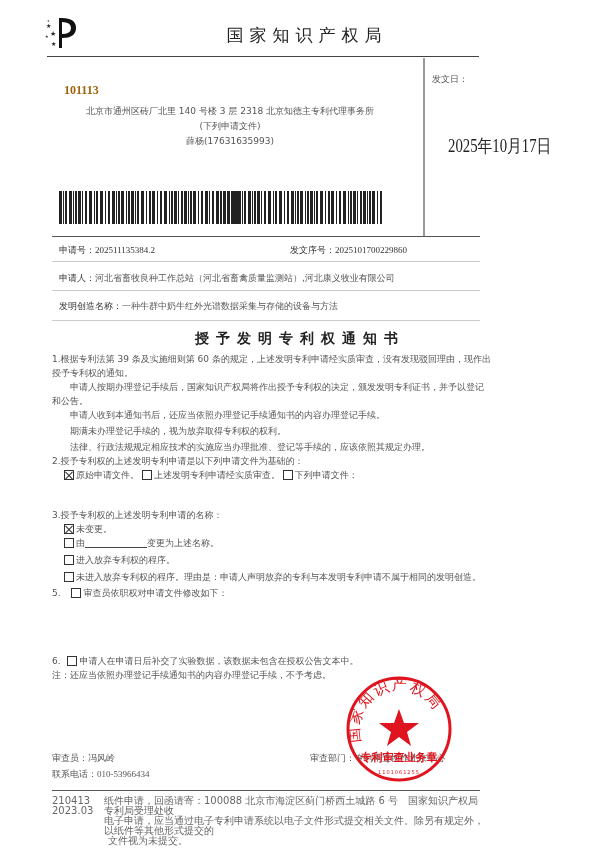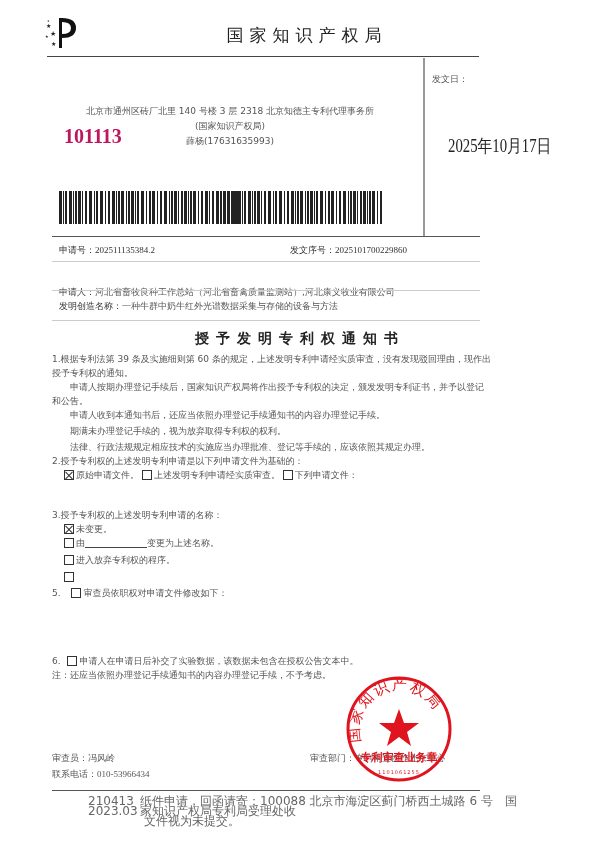--- a/index.html
+++ b/index.html
@@ -5,21 +5,21 @@
     html, body { margin: 0; padding: 0; }
     body {
       width: 600px; height: 848px; background: #ffffff; position: relative; overflow: hidden;
       font-family: "DejaVu Sans", "Liberation Sans", sans-serif; color: #333;
     }
     .abs { position: absolute; }
     .logo { left: 44px; top: 14px; width: 40px; height: 36px; }
     .agency { left: 0; width: 600px; top: 24px; text-align: center; font-size: 17px; letter-spacing: 6px; color: #222; padding-left: 14px; box-sizing: border-box; }
     .rule-top { left: 47px; top: 56px; width: 432px; height: 1px; background: #444; }
     .vline { left: 423px; top: 58px; width: 2px; height: 178px; background: #999; }
-    .zip { left: 64px; top: 83px; font-family: "Liberation Serif", serif; font-weight: bold; font-size: 20px; color: #be185d; margin-top: 42px; }
+    .zip { left: 64px; top: 83px; font-family: "Liberation Serif", serif; font-weight: bold; font-size: 12px; color: #a16207; }
     .addr { left: 60px; top: 104px; width: 340px; text-align: center; font-size: 9px; color: #555; line-height: 15px; }
     .fwr-label { left: 432px; top: 73px; font-size: 9px; color: #555; }
     .fwr-date { left: 448px; top: 134px; font-family: "Liberation Serif", serif; font-size: 18px; color: #222; transform: scaleX(0.82); transform-origin: left; letter-spacing: 0px; }
     .barcode { top: 191px; height: 33px; display: flex; }
     .barcode span { display: block; background: #222; height: 100%; }
     .rule-mid { left: 52px; top: 236px; width: 428px; height: 1px; background: #555; }
     .row-label { font-size: 9px; color: #333; }
     .num { font-family: "Liberation Serif", serif; font-size: 9px; }
     .thin-rule { left: 52px; width: 428px; height: 1px; background: #ccc; }
     .title { left: 0; width: 600px; top: 330px; text-align: center; font-size: 14px; letter-spacing: 7px; color: #222; font-weight: bold; }
@@ -27,42 +27,42 @@
     .indent { text-indent: 18px; }
     .cb { display: inline-block; width: 10px; height: 10px; border: 1px solid #333; vertical-align: -2px; margin-right: 2px; position: relative; box-sizing: border-box; background: #fff; }
     .cb.checked::before, .cb.checked::after {
       content: ""; position: absolute; left: -1px; top: 3.5px; width: 10px; height: 1px; background: #333;
     }
     .cb.checked::before { transform: rotate(45deg); }
     .cb.checked::after { transform: rotate(-45deg); }
     .blank { display: inline-block; border-bottom: 1px solid #444; height: 10px; vertical-align: -2px; }
     .stamp { left: 345px; top: 675px; width: 108px; height: 108px; }
     .rule-bottom { left: 52px; top: 790px; width: 428px; height: 1px; background: #555; }
-    .foot { font-size: 12px; color: #666; line-height: 10px; margin-left: 36px; }
+    .foot { font-size: 10px; color: #666; line-height: 10px; }
   </style>
 </head>
 <body>
 
 <svg class="abs logo" viewBox="0 0 40 36">
   <text x="2" y="14" font-size="6" fill="#222">★</text>
   <text x="6" y="22" font-size="7" fill="#222">★</text>
   <text x="1" y="24" font-size="4" fill="#222">★</text>
   <text x="7" y="32" font-size="6" fill="#222">★</text>
   <text x="3" y="8" font-size="3" fill="#222">★</text>
   <path d="M15 4 L18 4 L18 34 L15 34 Z" fill="#111"></path>
   <path d="M18 4 Q32 4 32 14 Q32 24 18 24 L18 20 Q27 20 27 14 Q27 8 18 8 Z" fill="#111"></path>
 </svg>
 <div class="abs agency">国家知识产权局</div>
 <div class="abs rule-top"></div>
 <div class="abs vline"></div>
 
 <div class="abs zip">101113</div>
 <div class="abs addr">
   <div>北京市通州区砖厂北里 140 号楼 3 层 2318 北京知德主专利代理事务所</div>
-  <div>(国家知识产权局)</div>
+  <div>(下列申请文件)</div>
   <div>薛杨(17631635993)</div>
 </div>
 
 <div class="abs fwr-label">发文日：</div>
 <div class="abs fwr-date">2025年10月17日</div>
 
 <div class="abs barcode" style="left:59px;" id="bc1">
     <span style="width: 3px; margin-right: 1px;"></span>
     <span style="width: 1px; margin-right: 1px;"></span>
     <span style="width: 2px; margin-right: 2px;"></span>
@@ -169,21 +169,21 @@
 
 <div class="abs rule-mid"></div>
 
 <div class="abs row-label" style="left:59px; top:244px;">
   <span>申请号：</span><span class="num">202511135384.2</span>
 </div>
 <div class="abs row-label" style="left:290px; top:244px;">
   <span>发文序号：</span><span class="num">2025101700229860</span>
 </div>
 <div class="abs thin-rule" style="top:261px;"></div>
-<div class="abs row-label" style="left:59px; top:286px; color:#555;text-align:right;">
+<div class="abs row-label" style="left:59px; top:272px; color:#555;text-align:right;">
   <span style="color:#333">申请人：</span><span>河北省畜牧良种工作总站（河北省畜禽质量监测站）,河北康义牧业有限公司</span>
 </div>
 <div class="abs thin-rule" style="top:290px;"></div>
 <div class="abs row-label" style="left:59px; top:300px; color:#555;">
   <span style="color:#333">发明创造名称：</span><span>一种牛群中奶牛红外光谱数据采集与存储的设备与方法</span>
 </div>
 <div class="abs thin-rule" style="top:320px;"></div>
 
 <div class="abs title">授予发明专利权通知书</div>
 
@@ -206,21 +206,21 @@
   <div style="padding-left:12px;">
     <span class="cb checked"></span><span>未变更。</span>
   </div>
   <div style="padding-left:12px;">
     <span class="cb"></span><span>由</span><span class="blank" style="width:62px;"></span><span>变更为上述名称。</span>
   </div>
   <div style="padding-left:12px; margin-top:3px;">
     <span class="cb"></span><span>进入放弃专利权的程序。</span>
   </div>
   <div style="padding-left:12px; margin-top:3px;">
-    <span class="cb"></span>
+    <span class="cb"></span><span>未进入放弃专利权的程序。理由是：申请人声明放弃的专利与本发明专利申请不属于相同的发明创造。</span>
   </div>
   <div style="margin-top:2px;">
     <span>5.</span>
     <span class="cb" style="margin-left:8px;"></span><span>审查员依职权对申请文件修改如下：</span>
   </div>
 </div>
 
 <div class="abs body-text" style="top:654px;">
   <div>
     <span>6.</span>
@@ -253,14 +253,15 @@
 </svg>
 
 <div class="abs rule-bottom"></div>
 
 <div class="abs foot" style="left:52px; top:796px;">
   <div>210413</div>
   <div>2023.03</div>
 </div>
 <div class="abs foot" style="left:104px; top:796px; width:380px;">
   <div>纸件申请，回函请寄：100088 北京市海淀区蓟门桥西土城路 6 号　国家知识产权局专利局受理处收</div>
+  <div>电子申请，应当通过电子专利申请系统以电子文件形式提交相关文件。除另有规定外，以纸件等其他形式提交的</div>
   <div style="padding-left:4px;">文件视为未提交。</div>
 </div>
 
 </body></html>

